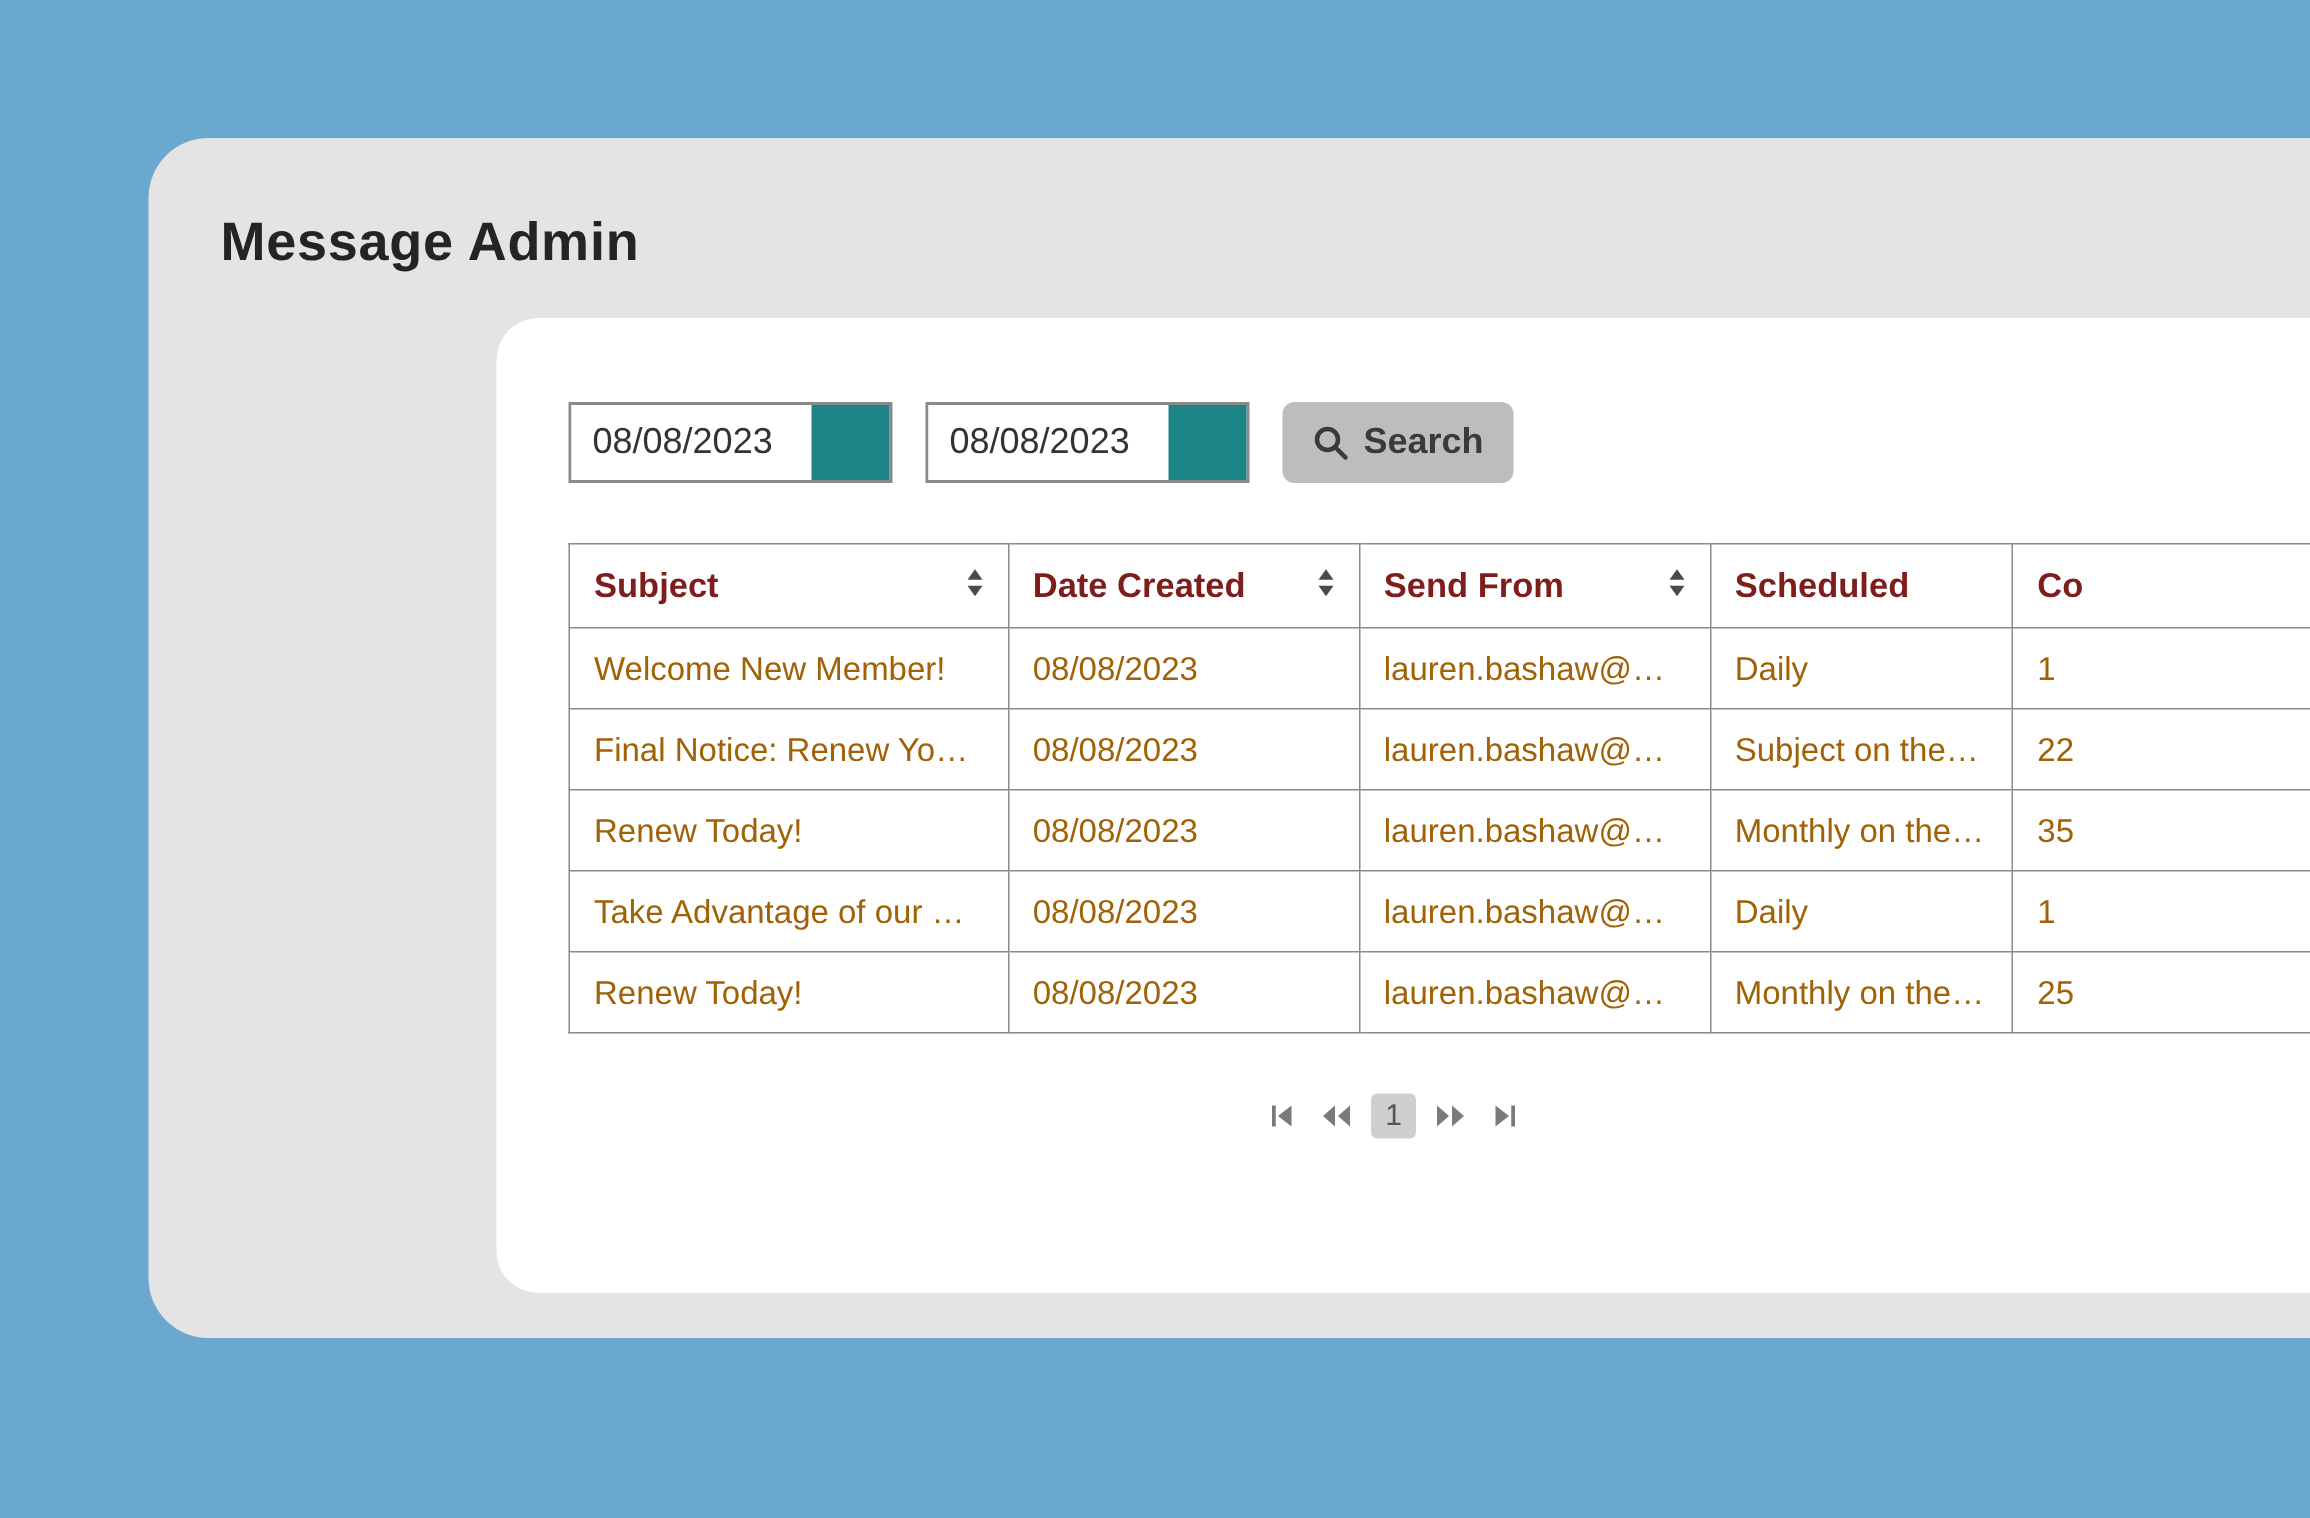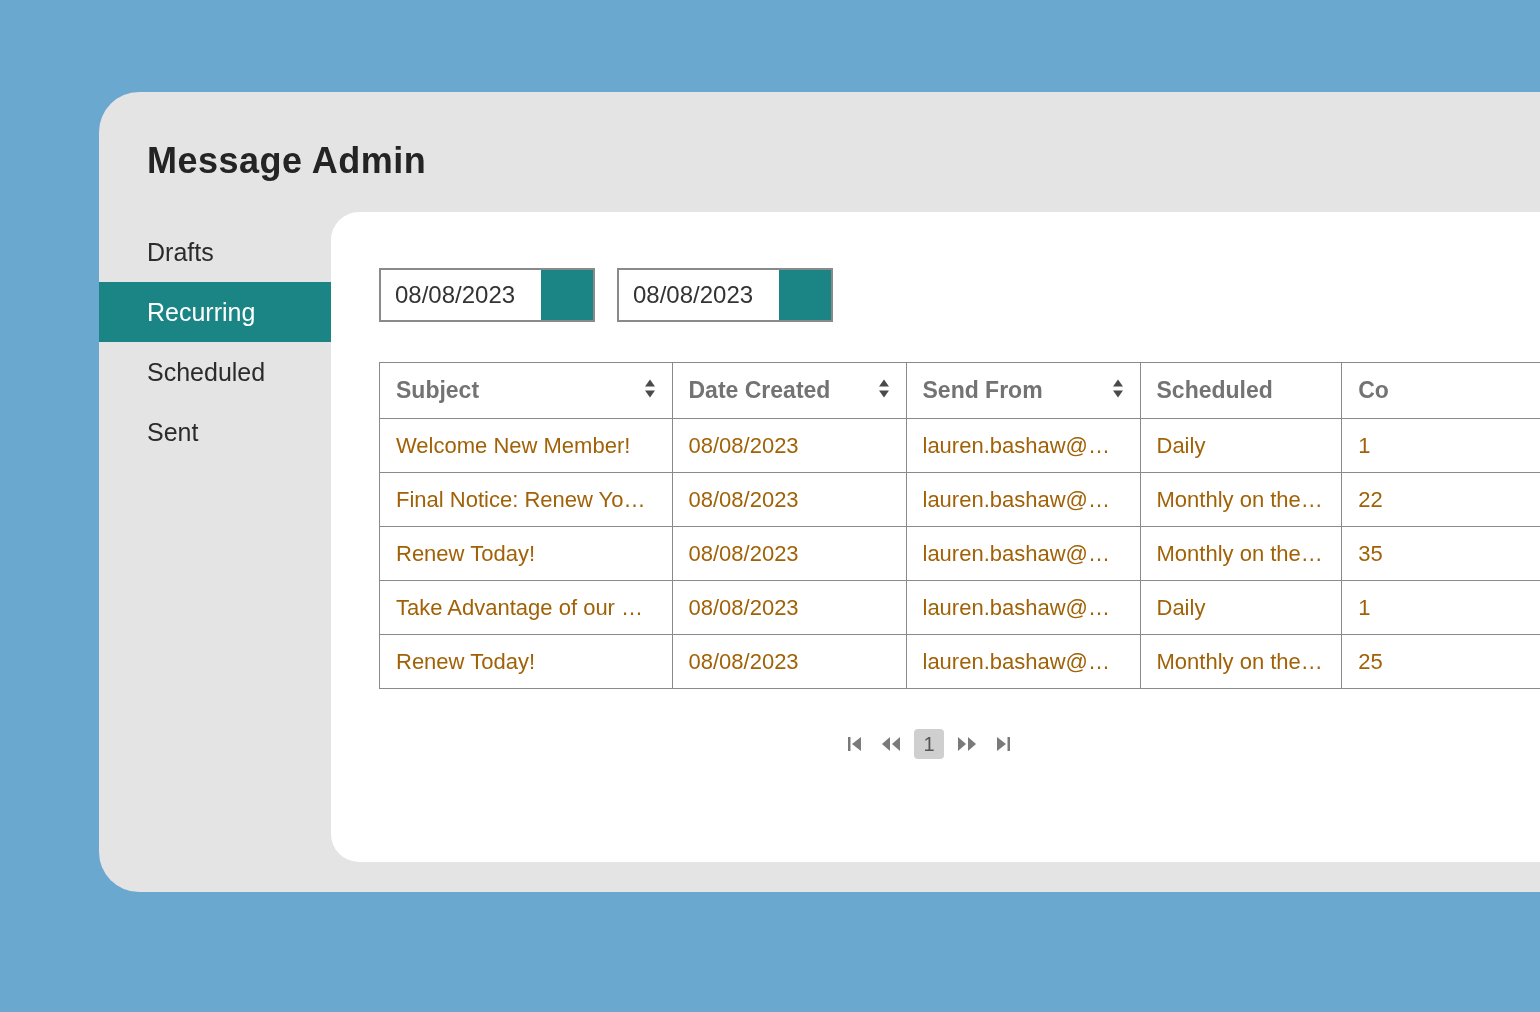--- a/index.html
+++ b/index.html
@@ -116,21 +116,21 @@
     text-align: left;
     padding: 0 16px;
     overflow: hidden;
     white-space: nowrap;
     text-overflow: ellipsis;
   }
   th {
     height: 56px;
     font-size: 23px;
     font-weight: 700;
-    color: #737373;
+    color: #7f1d1d;
     position: relative;
   }
   td {
     height: 54px;
     font-size: 22px;
     color: #a16207;
     font-weight: 400;
   }
   .sort-icon {
     position: absolute;
@@ -163,45 +163,40 @@
     border-radius:4px;
   }
 </style>
 </head>
 <body>
 
 <div class="app-card">
 
   <h1 class="page-title">Message Admin</h1>
 
-  <nav class="sidebar">
-    <div class="sidebar-item">
-      <span>Drafts</span>
-    </div>
-    <div class="sidebar-item active">
-      <span>Recurring</span>
-    </div>
-    <div class="sidebar-item">
-      <span>Scheduled</span>
-    </div>
-    <div class="sidebar-item">
-      <span>Sent</span>
-    </div>
-  </nav>
 
   <div class="content-panel">
 
     <div class="toolbar">
       <div class="date-field">
         <input type="text" value="08/08/2023" style="">
         <div class="date-cap"></div>
       </div>
       <div class="date-field">
         <input type="text" value="08/08/2023" style="">
         <div class="date-cap"></div>
+      </div>
+      <div class="btn">
+        <span class="icon">
+          <svg width="24" height="24" viewBox="0 0 24 24">
+              <circle cx="10" cy="10" r="7" fill="none" stroke="#3a3a3a" stroke-width="3"></circle>
+              <line x1="15" y1="15" x2="22" y2="22" stroke="#3a3a3a" stroke-width="3" stroke-linecap="round"></line>
+            </svg>
+        </span>
+        <span>Search</span>
       </div>
     </div>
 
     <div class="table-wrap">
       <table>
         <colgroup>
           <col class="c-subject">
             <col class="c-date">
             <col class="c-from">
             <col class="c-recurrence">
@@ -243,21 +238,21 @@
             <td>Welcome New Member!</td>
             <td>08/08/2023</td>
             <td>lauren.bashaw@weblin...</td>
             <td>Daily</td>
             <td>1</td>
           </tr>
           <tr>
             <td>Final Notice: Renew Your Mem...</td>
             <td>08/08/2023</td>
             <td>lauren.bashaw@weblin...</td>
-            <td>Monthly on the 9th</td>
+            <td>Subject on the 9th</td>
             <td>22</td>
           </tr>
           <tr>
             <td>Renew Today!</td>
             <td>08/08/2023</td>
             <td>lauren.bashaw@weblin...</td>
             <td>Monthly on the 10th</td>
             <td>35</td>
           </tr>
           <tr>

